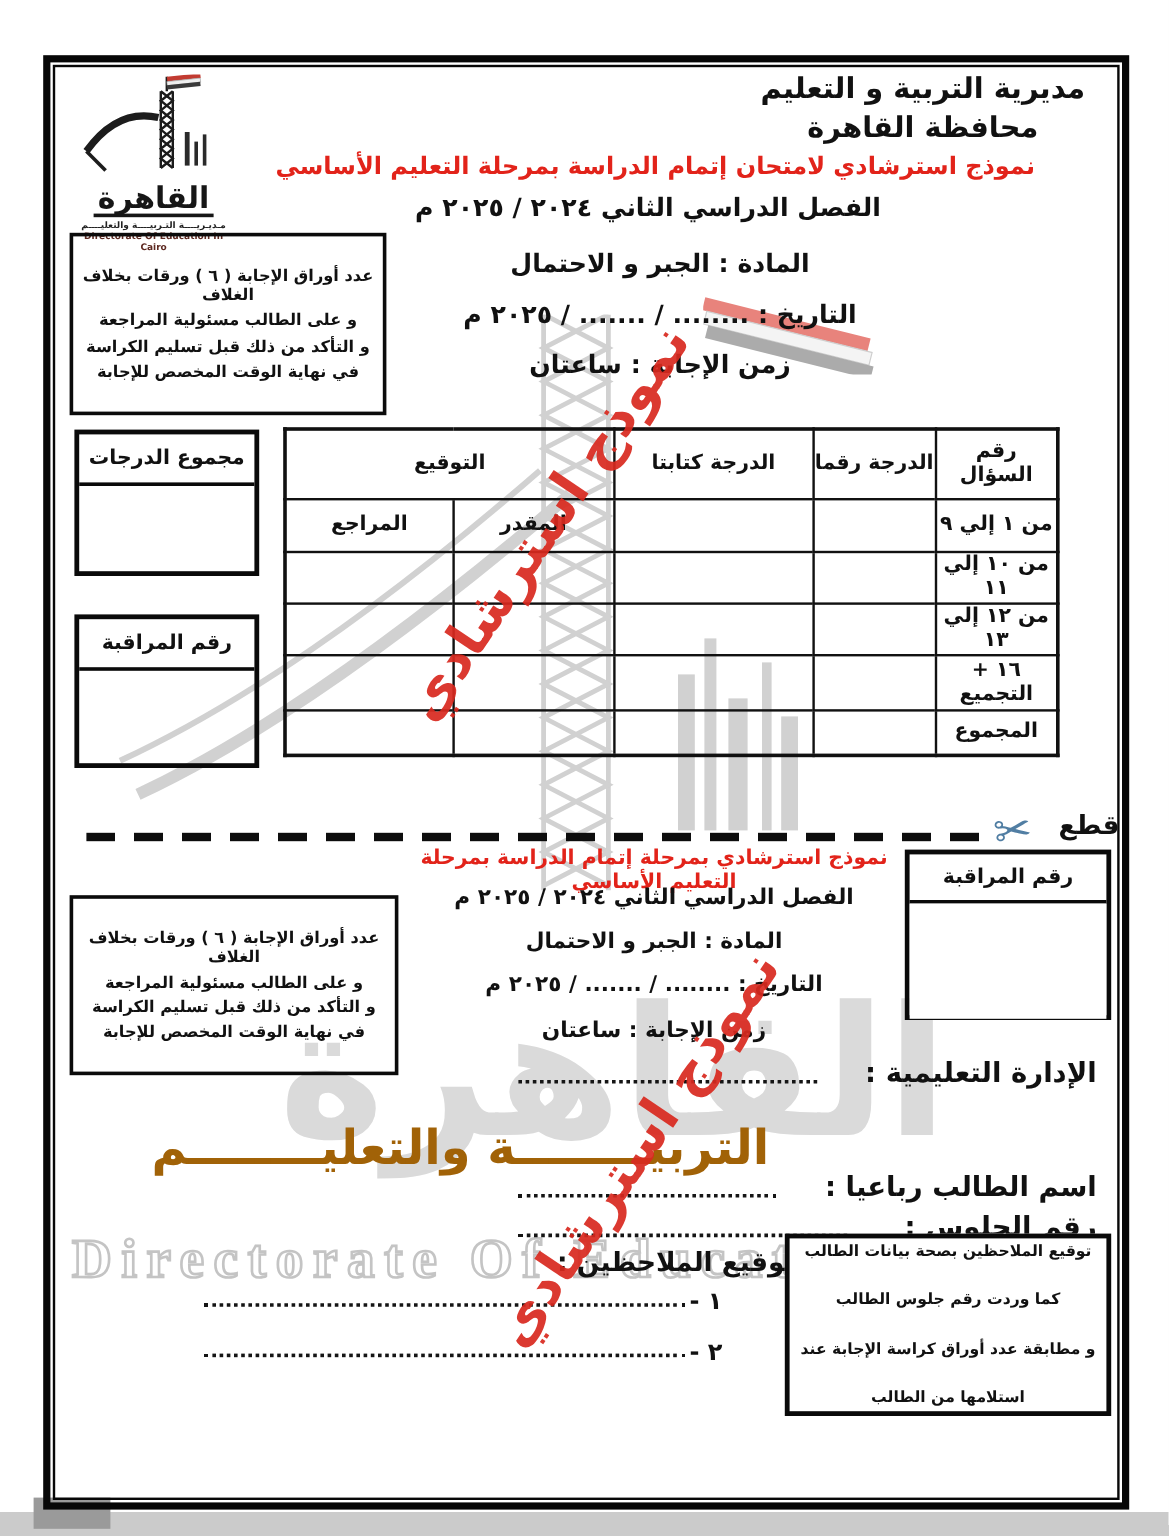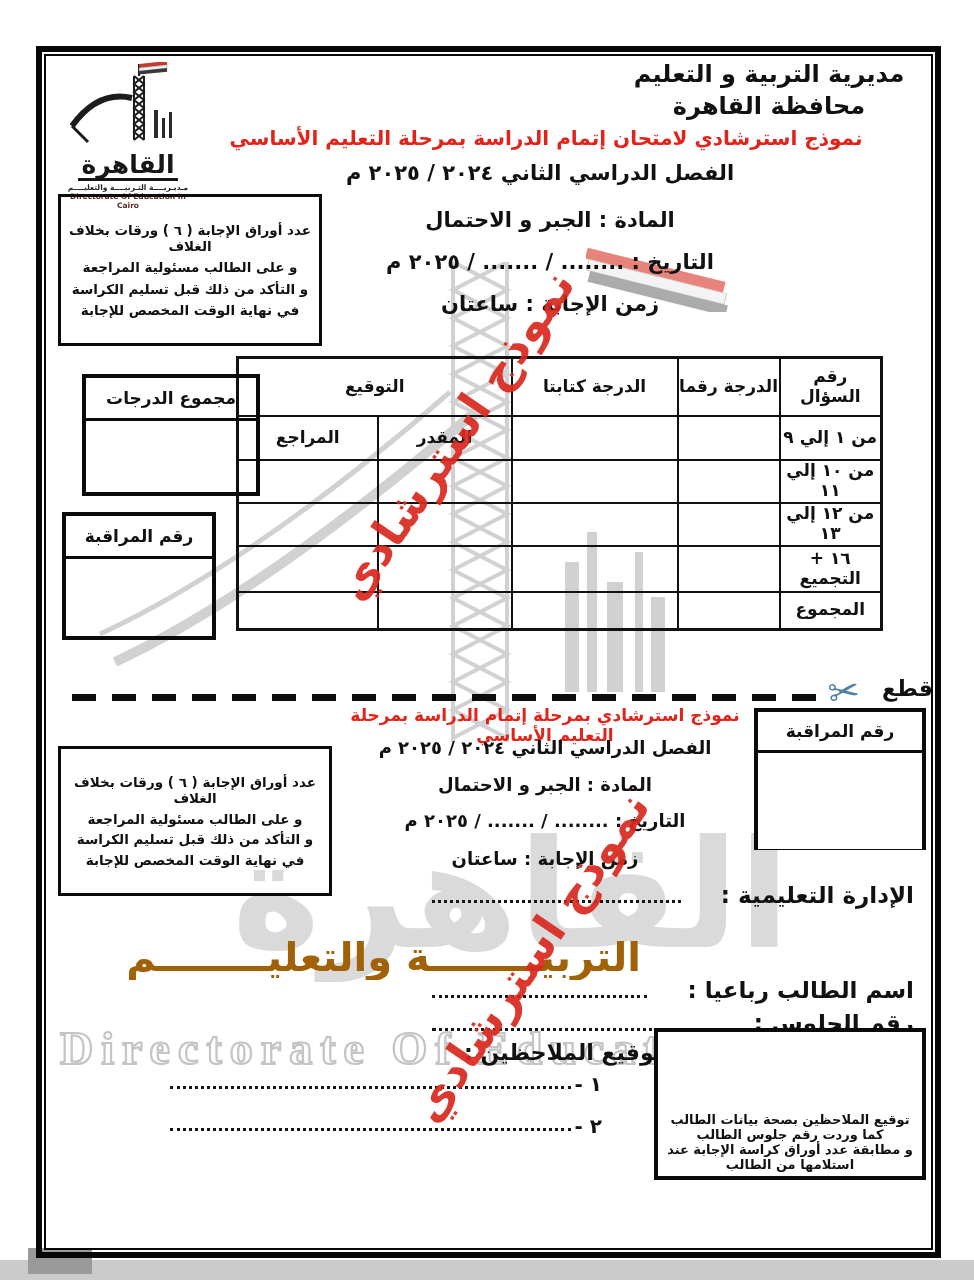--- a/index.html
+++ b/index.html
@@ -40,21 +40,21 @@
   .dur1 {left:330px;top:292px;width:440px;font-size:21px;}
 
   
   .notice{border:3px solid #0b0b0b;background:transparent;display:flex;flex-direction:column;justify-content:space-evenly;text-align:center;font-weight:bold;font-size:13.5px;z-index:3;padding:20px 6px;box-sizing:border-box;}
   .notice1{left:58px;top:194px;width:264px;height:152px;}
   .notice2{left:58px;top:746px;width:274px;height:150px;}
 
   
   .sidebox{border:4px solid #0a0a0a;z-index:3;background:transparent;box-sizing:border-box;}
   .sidebox .cap{height:40px;border-bottom:3px solid #0a0a0a;display:flex;align-items:center;justify-content:center;font-weight:bold;font-size:17px;}
-  .totals{left:62px;top:374px;width:178px;height:122px;margin-left:20px;}
+  .totals{left:62px;top:358px;width:154px;height:122px;}
   .monitor1{left:62px;top:512px;width:154px;height:128px;}
   .monitor2{right:48px;top:708px;width:172px;height:142px;}
 
   
   .grades{left:236px;top:356px;z-index:2;border-collapse:collapse;table-layout:fixed;direction:rtl;}
   .grades td,.grades th{border:2px solid #111;font-weight:bold;font-size:17px;text-align:center;vertical-align:middle;padding:0;white-space:pre-line;background:transparent;line-height:1.15;}
   .grades{border:3px solid #111;}
 
   
   .cutdash{left:72px;top:694px;width:752px;height:7px;background:repeating-linear-gradient(90deg,#0d0d0d 0 24px,transparent 24px 40px);z-index:3;}
@@ -72,21 +72,21 @@
   .field{left:428px;width:486px;height:38px;display:flex;direction:rtl;align-items:flex-end;z-index:3;gap:36px;}
   .field .lbl{font-weight:bold;font-size:23px;white-space:nowrap;line-height:1.2;}
   .dots{flex:1;border-bottom:3.5px dotted #151515;margin:0 4px 7px 4px;}
   .f1{top:872px;} .f2{top:967px;} .f3{top:958px;} .f4{top:1000px;}
 
   .obs-title{left:512px;top:1040px;width:150px;font-size:22px;font-weight:bold;text-align:left;z-index:3;white-space:nowrap;}
   .obsline{left:166px;width:436px;height:34px;display:flex;direction:rtl;align-items:flex-end;z-index:3;}
   .obsline .num{font-weight:bold;font-size:20px;white-space:nowrap;}
   .o1{top:1062px;} .o2{top:1104px;}
 
-  .notebox{left:654px;top:1028px;width:272px;height:152px;border:4px solid #0a0a0a;background:#fff;display:flex;flex-direction:column;justify-content:flex-end;text-align:center;font-weight:bold;font-size:13px;z-index:5;padding:4px 8px;box-sizing:border-box;}
+  .notebox{left:654px;top:1028px;width:272px;height:152px;border:4px solid #0a0a0a;background:#fff;display:flex;flex-direction:column;justify-content:space-between;text-align:center;font-weight:bold;font-size:13px;z-index:5;padding:4px 8px;box-sizing:border-box;}
 </style>
 </head>
 <body>
 
 <div class="page">
 
   <svg class="abs wm" style="left:95px;top:262px;" width="610" height="480" viewBox="0 0 610 480">
     <g stroke="#c9c9c9" stroke-width="4" fill="none" opacity="0.85">
       <line x1="358" y1="0" x2="358" y2="480"></line>
         <line x1="412" y1="0" x2="412" y2="480"></line>

